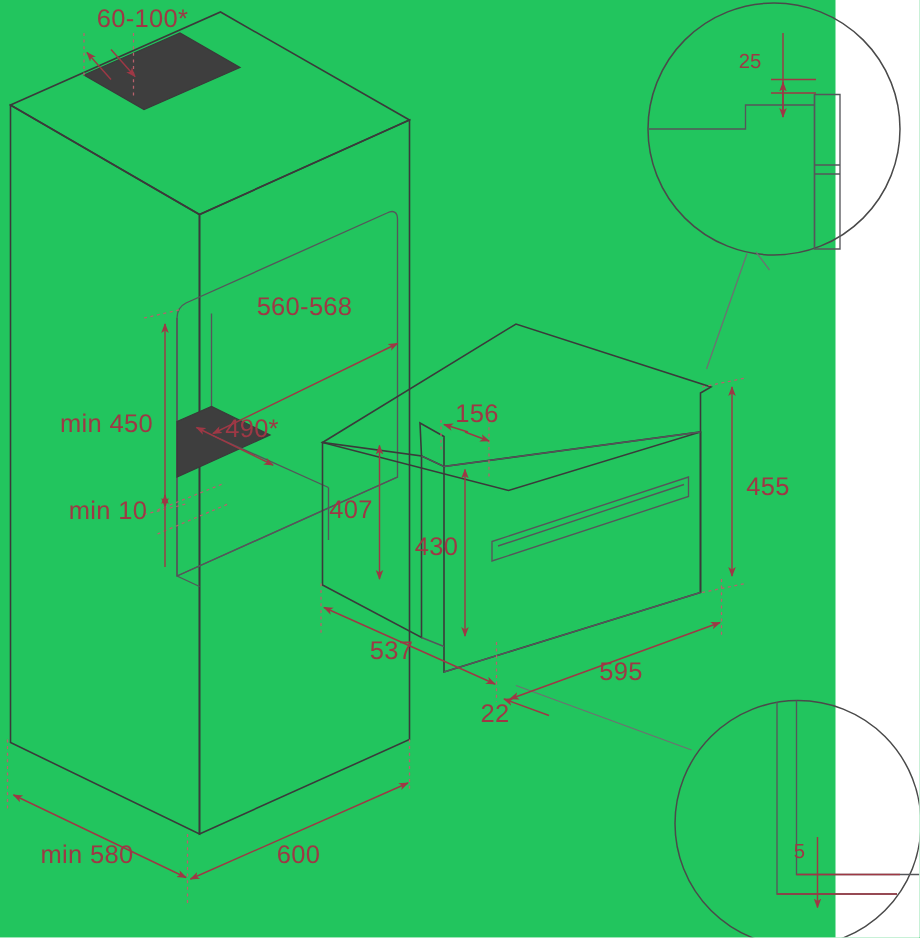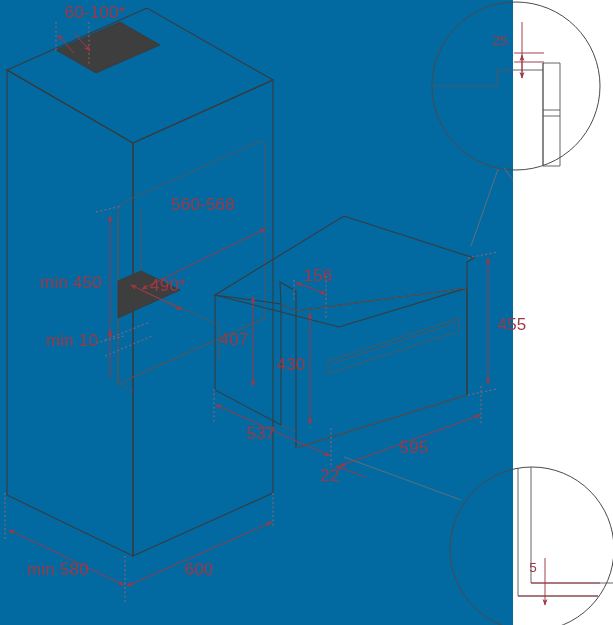--- a/index.html
+++ b/index.html
@@ -9,23 +9,23 @@
     background: #ffffff;
   }
   body {
     width: 613px;
     height: 625px;
     overflow: hidden;
     font-family: "Liberation Sans", sans-serif;
   }
   #drawing-root {
     position: relative;
-    width: 513px;
+    width: 557px;
     height: 625px;
-    background: #0369a1;
+    background: #22c55e;
   }
   svg#technical-drawing {
     display: block;
     width: 613px;
     height: 625px;
   }
   .obj-line {
     fill: none;
     stroke: #3a3a3a;
     stroke-width: 1.05;

